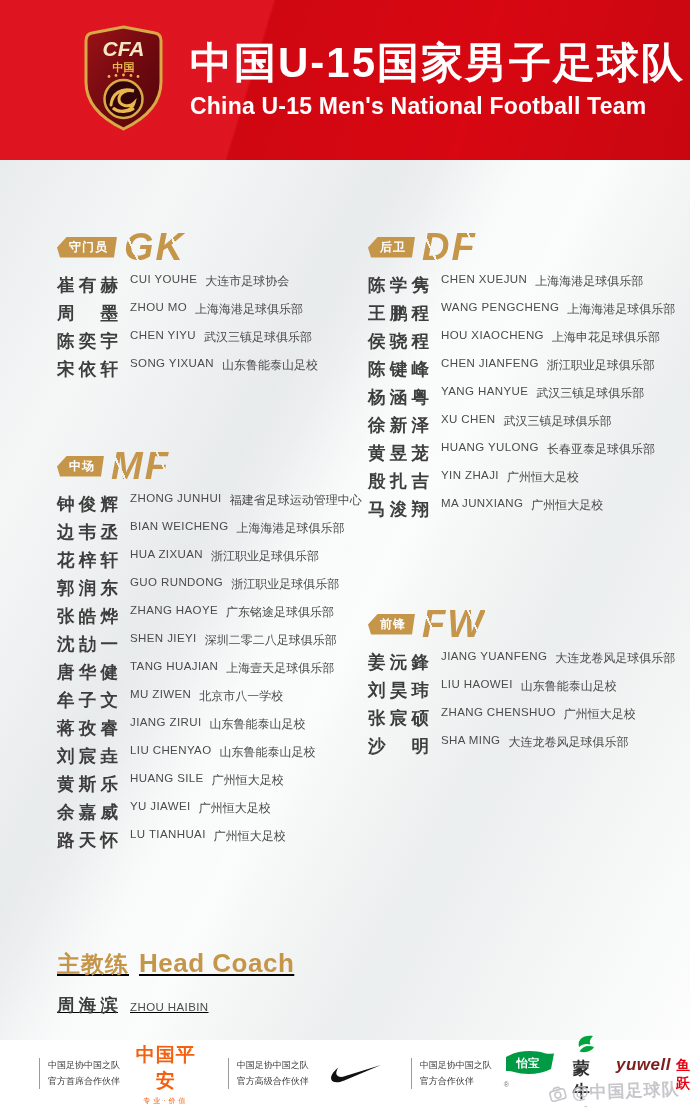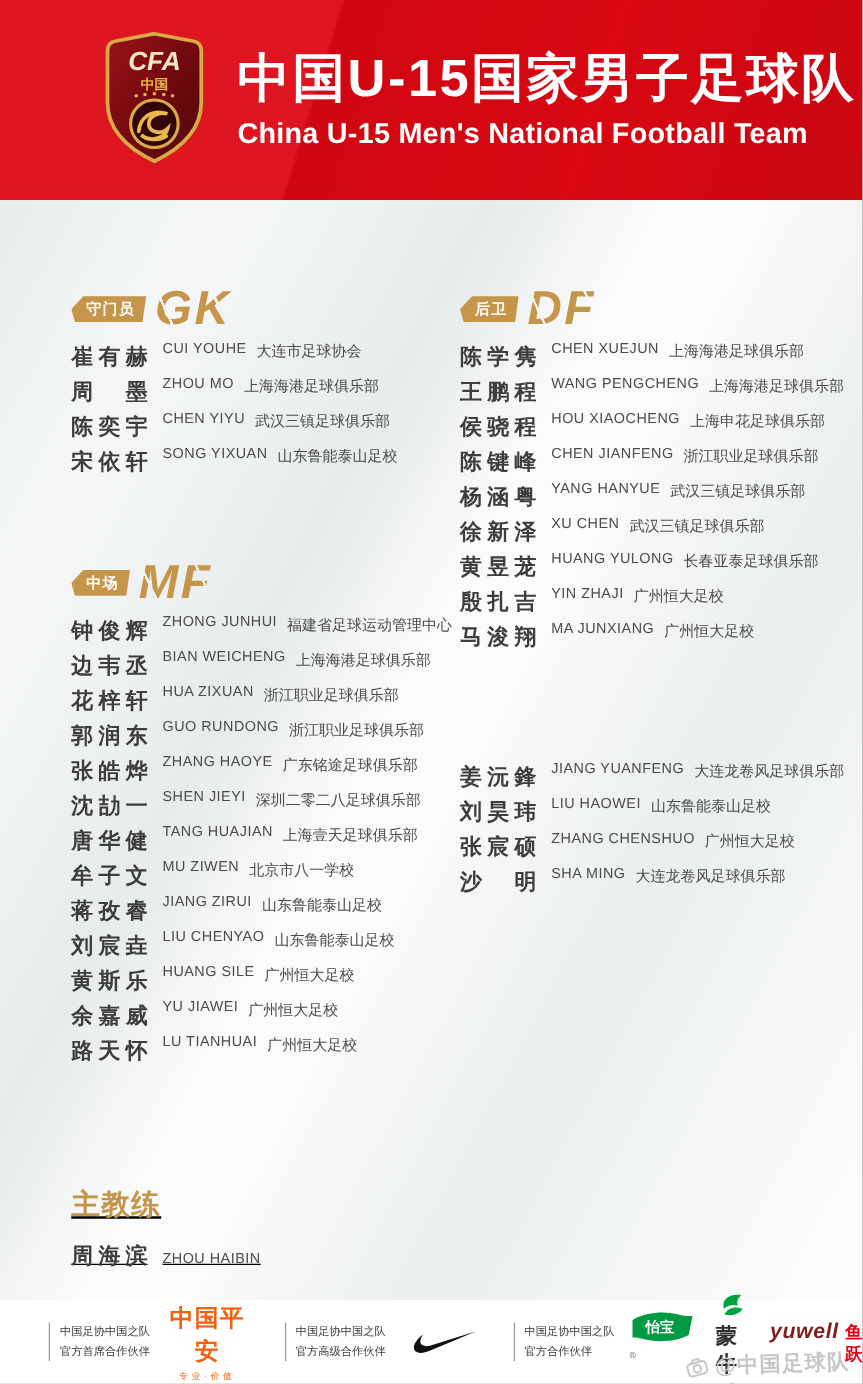--- a/index.html
+++ b/index.html
@@ -309,20 +309,24 @@
 
   <div class="prow">
     <span class="pname">马浚翔</span>
     <span class="pinyin">MA JUNXIANG</span>
     <span class="club">广州恒大足校</span>
   </div>
 </div>
   </section>
 
   <section class="sec">
+    <div class="sec-badge">
+      <span class="badge-box">前锋</span>
+      <span class="badge-abbr">FW</span>
+    </div>
     <div class="rows">
   <div class="prow">
     <span class="pname">姜沅鋒</span>
     <span class="pinyin">JIANG YUANFENG</span>
     <span class="club">大连龙卷风足球俱乐部</span>
   </div>
 
   <div class="prow">
     <span class="pname">刘昊玮</span>
     <span class="pinyin">LIU HAOWEI</span>
@@ -340,20 +344,21 @@
     <span class="pinyin">SHA MING</span>
     <span class="club">大连龙卷风足球俱乐部</span>
   </div>
 </div>
   </section>
 </div>
 
     <div class="coach">
       <div class="coach-title">
         <span class="coach-zh">主教练</span>
+        <span class="coach-en">Head Coach</span>
       </div>
       <div class="coach-row">
         <span class="pname">周海滨</span>
         <span class="pinyin">ZHOU HAIBIN</span>
       </div>
     </div>
   </div>
 
   <div class="ftr">
 

